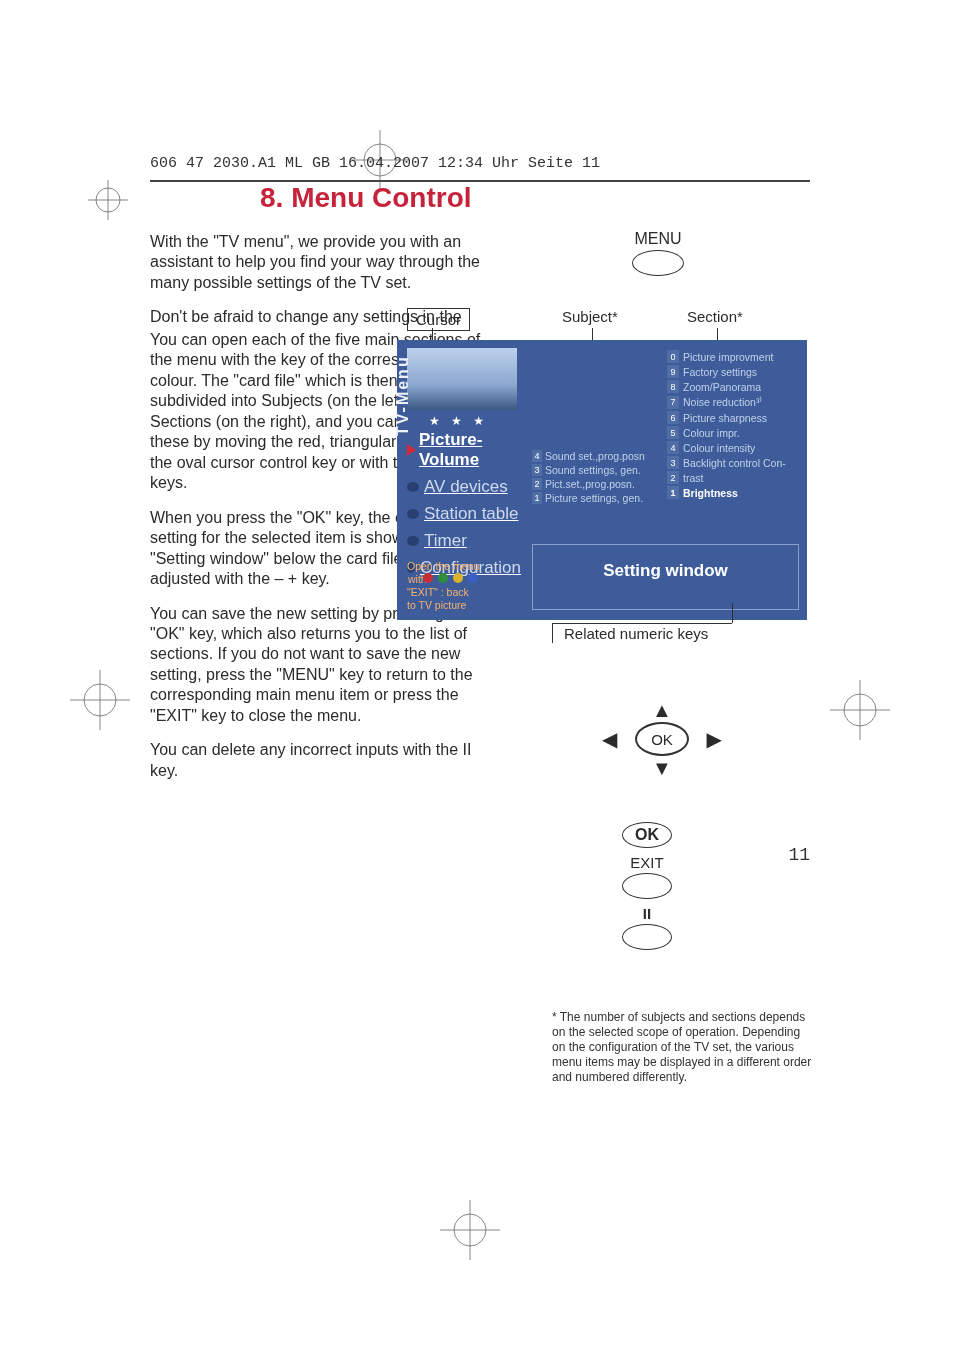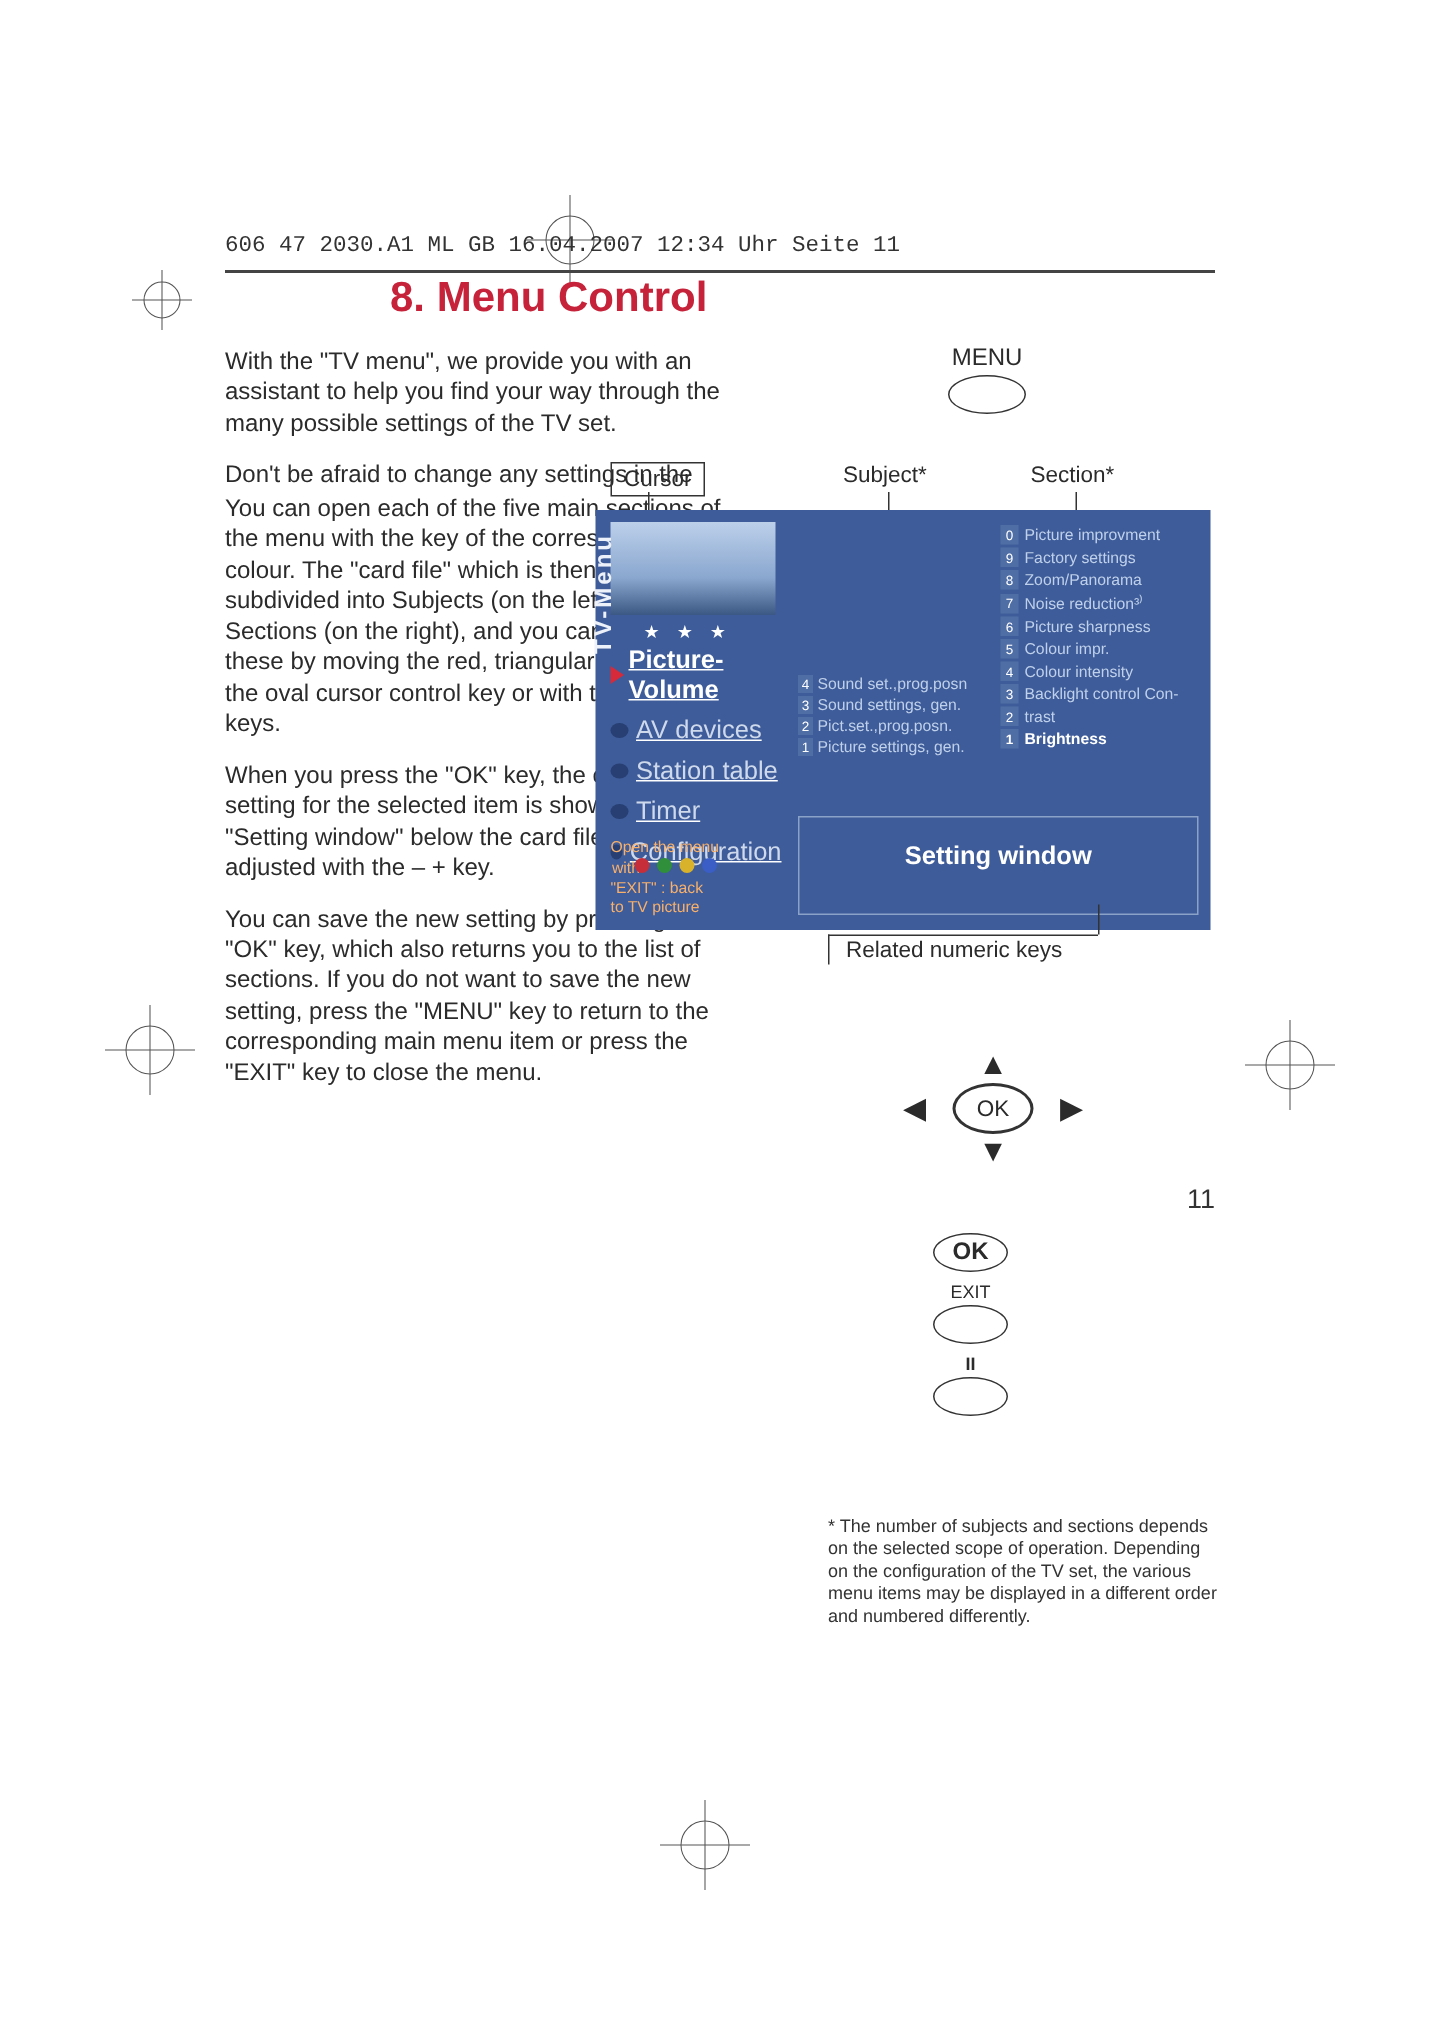--- a/index.html
+++ b/index.html
@@ -299,21 +299,21 @@
     font-size: 15px;
   }
   .mid-row { display:flex; align-items:center; justify-content:center; gap:6px; }
 
   .btn-stack {
     position: absolute;
     left: 150px;
     top: 590px;
     text-align: center;
   }
-  .btn-stack .lbl { font-size: 12px; margin-top: 6px; font-weight: bold;}
+  .btn-stack .lbl { font-size: 15px; margin-top: 6px; font-weight: bold;}
   .btn-stack .lbl.exit { font-weight: normal; }
   .btn-stack .oval-mid {
     border: 1.5px solid #333;
     border-radius: 50%;
     width: 48px; height: 24px;
     margin: 2px auto 0;
   }
 
   .footnote {
     position: absolute;
@@ -324,20 +324,21 @@
     line-height: 1.25;
     color: #333;
   }
 
   .page-num {
     position: absolute;
     right: 0;
     bottom: -70px;
     font-size: 18px;
     color: #333;
+    font-family: Liberation Mono, monospace;
   }
 
   
   .connector {
     position:absolute;
     background:#333;
   }
 </style>
 </head>
 <body>
@@ -375,20 +376,21 @@
   <div class="titles">
     <div class="title-left">8. Menu Control</div>
   </div>
 
   <div class="body-text">
     <p class="col full">With the "TV menu", we provide you with an assistant to help you find your way through the many possible settings of the TV set.</p>
     <p class="col full" style="margin-bottom:2px">Don't be afraid to change any settings in the</p>
     <p class="col full">You can open each of the five main sections of the menu with the key of the corresponding colour. The "card file" which is then displayed is subdivided into Subjects (on the left) and Sections (on the right), and you can select these by moving the red, triangular cursor with the oval cursor control key or with the numeric keys.</p>
     <p class="col full">When you press the "OK" key, the current setting for the selected item is shown in the "Setting window" below the card file and can be adjusted with the – + key.</p>
     <p class="col full">You can save the new setting by pressing the "OK" key, which also returns you to the list of sections. If you do not want to save the new setting, press the "MENU" key to return to the corresponding main menu item or press the "EXIT" key to close the menu.</p>
+    <p class="col full">You can delete any incorrect inputs with the II key.</p>
   </div>
 
   <div class="diagram">
     <div class="menu-btn-wrap">
       <div class="btn-label">MENU</div>
       <div class="oval-btn"></div>
     </div>
 
     <div class="labels-row">
       <div class="lbl-cursor">Cursor</div>

